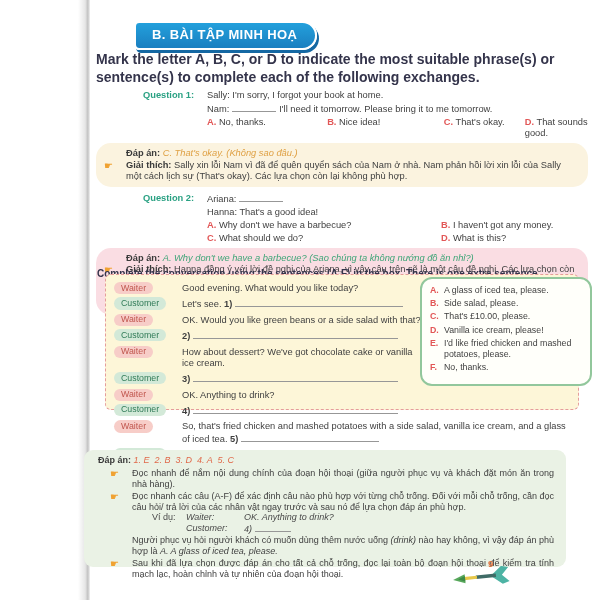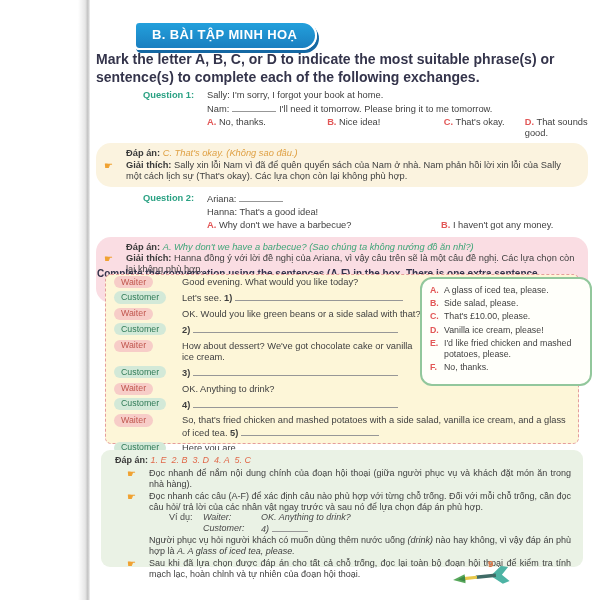--- a/index.html
+++ b/index.html
@@ -36,38 +36,38 @@
   .icon-col{width:22px;flex:none;text-align:left;}
   .finger{color:#f0a232;font-size:10px;line-height:1;padding-top:1px;}
   .ab-text{flex:1;}
   .bl{color:#3a3a3a;}
   .italic{font-style:italic;}
   .orange{color:#dfa145;}
   .green{color:#3fa578;}
   .prewrap{white-space:pre-wrap;}
   
   .instr2{position:absolute;left:97px;top:258px;width:490px;font-weight:bold;color:#34344b;font-size:10px;}
-  .convbox{position:absolute;left:105px;top:274px;width:474px;height:170px;box-sizing:border-box;
-    background:#fdf6d8;border:1.5px dashed #e59c9c;border-radius:6px;padding:1px 8px 4px 8px;}
+  .convbox{position:absolute;left:105px;top:274px;width:474px;height:136px;box-sizing:border-box;
+    background:#fdf6d8;border:1.5px dashed #e59c9c;border-radius:6px;padding:7px 8px 4px 8px;}
   .conv-row{display:flex;margin-bottom:3.2px;line-height:11.2px;}
   .chipcol{width:68px;flex:none;}
   .chip{display:inline-block;border-radius:8px;padding:0.5px 7px;font-size:8.8px;}
   .chip.waiter{background:#f7cdc8;color:#c0564e;}
   .chip.customer{background:#d3e9d8;color:#2f7a56;}
   .conv-text{flex:1;padding-top:1px;}
   .conv-text.narrow{max-width:240px;}
   .num{font-weight:bold;color:#3f3f3f;}
   
   .sentbox{position:absolute;left:420px;top:277px;width:172px;height:109px;box-sizing:border-box;
     background:#fffffa;border:2px solid #92c79c;border-radius:12px;padding:6px 6px 4px 8px;font-size:8.8px;}
   .sent-item{display:flex;margin-bottom:2.2px;line-height:11px;}
   .sent-letter{width:14px;flex:none;color:#e25757;font-weight:bold;}
   .sent-text{flex:1;color:#3f3f3f;}
   
-  .bottombox{position:absolute;left:101px;top:450px;width:482px;height:117px;box-sizing:border-box;
+  .bottombox{position:absolute;left:84px;top:450px;width:482px;height:117px;box-sizing:border-box;
     background:#eaf2e5;border-radius:9px;padding:5px 12px 4px 14px;font-size:9px;line-height:10.8px;}
   .ans-line{margin-bottom:2px;}
   .ans-orange{color:#e0694a;font-style:italic;white-space:pre-wrap;}
   .tip{display:flex;margin:1.5px 0 1.5px 12px;}
   .tip .icon-col{width:22px;}
   .tip-text{flex:1;text-align:justify;}
   .example-row{display:flex;margin-left:20px;font-style:italic;color:#4a4a4a;}
   .ex-label{width:34px;flex:none;font-style:normal;}
   .ex-spk{width:58px;flex:none;}
   .note{margin-left:0;}
@@ -118,20 +118,24 @@
   <div class="qblock" style="margin-top:6px">
     <div class="qlabel">Question 2:</div>
     <div class="qbody">
       <div class="qline">
         <span>Ariana:</span><span class="blank" style="width:44px"></span>
       </div>
       <div class="qline">Hanna: That's a good idea!</div>
       <div class="opt2 qline">
         <span class="o1"><span class="letter">A.</span> <span>Why don't we have a barbecue?</span></span>
         <span><span class="letter">B.</span> <span>I haven't got any money.</span></span>
+      </div>
+      <div class="opt2">
+        <span class="o1"><span class="letter">C.</span> <span>What should we do?</span></span>
+        <span><span class="letter">D.</span> <span>What is this?</span></span>
       </div>
     </div>
   </div>
 
   <div class="ansbox pink">
     <div class="abrow">
       <span class="icon-col"></span>
       <span class="ab-text"><b class="bl">Đáp án:</b> <span class="green italic">A. Why don't we have a barbecue? (Sao chúng ta không nướng đồ ăn nhỉ?)</span></span>
     </div>
     <div class="abrow">

